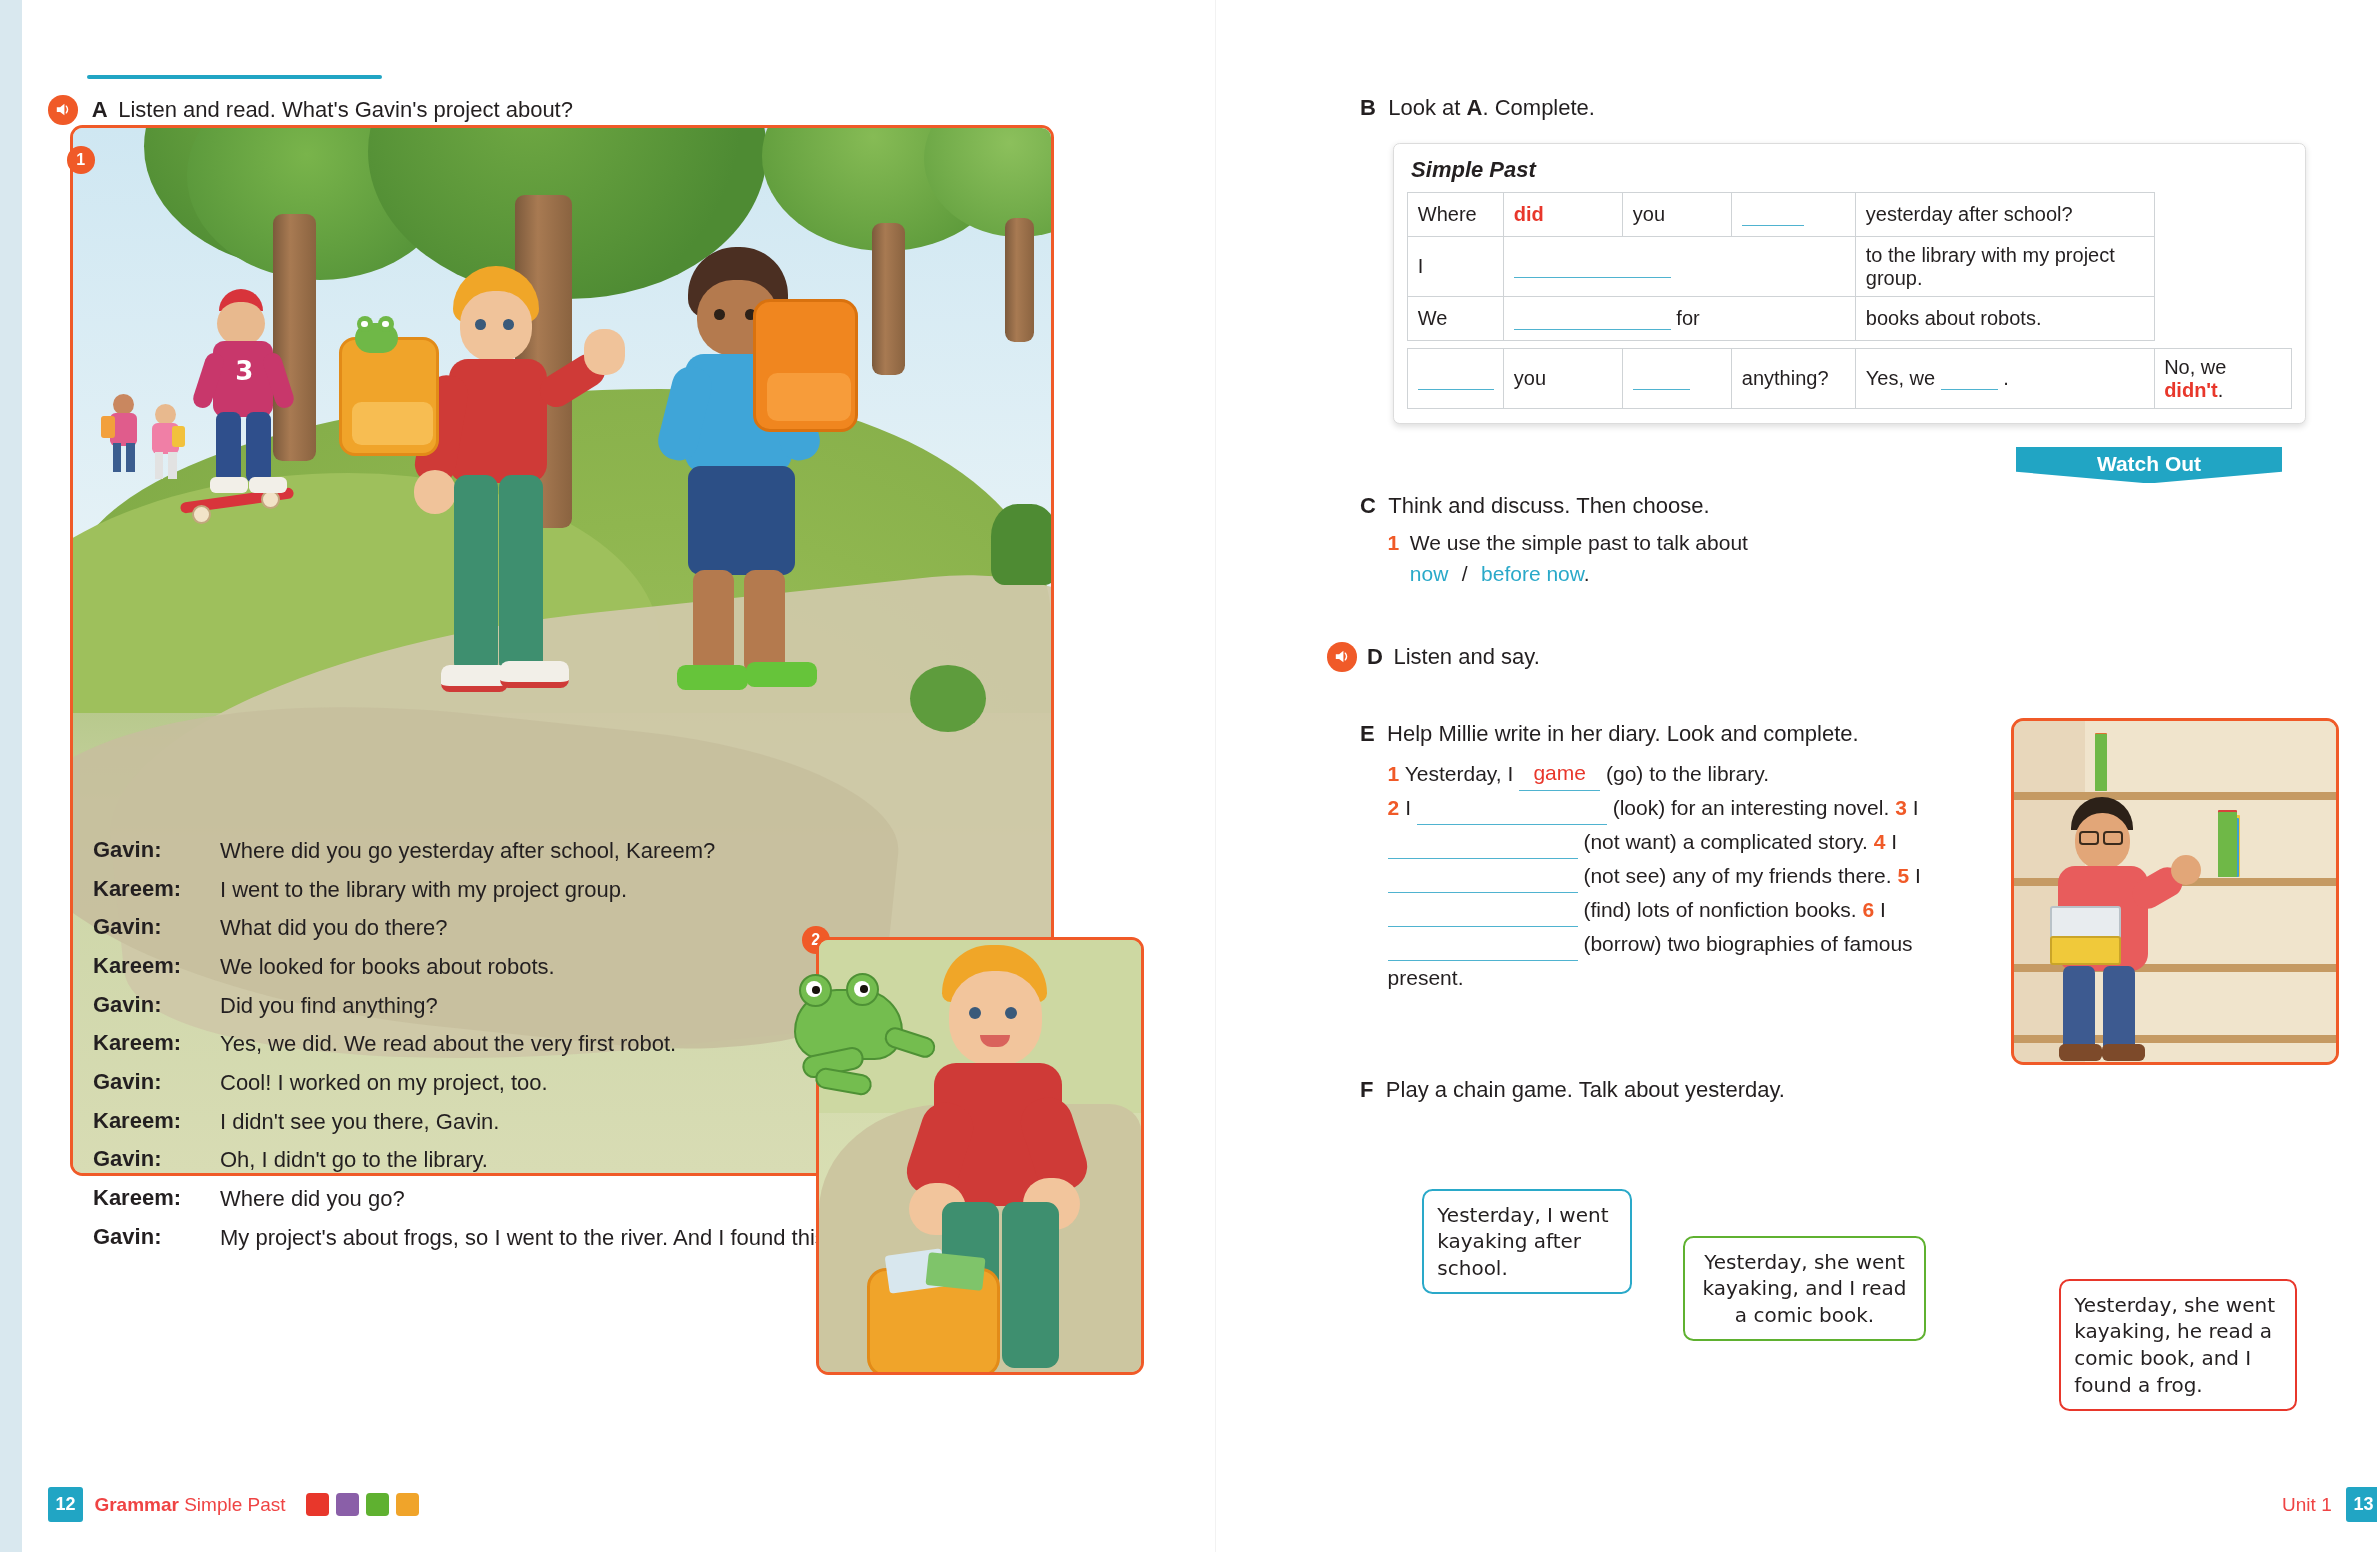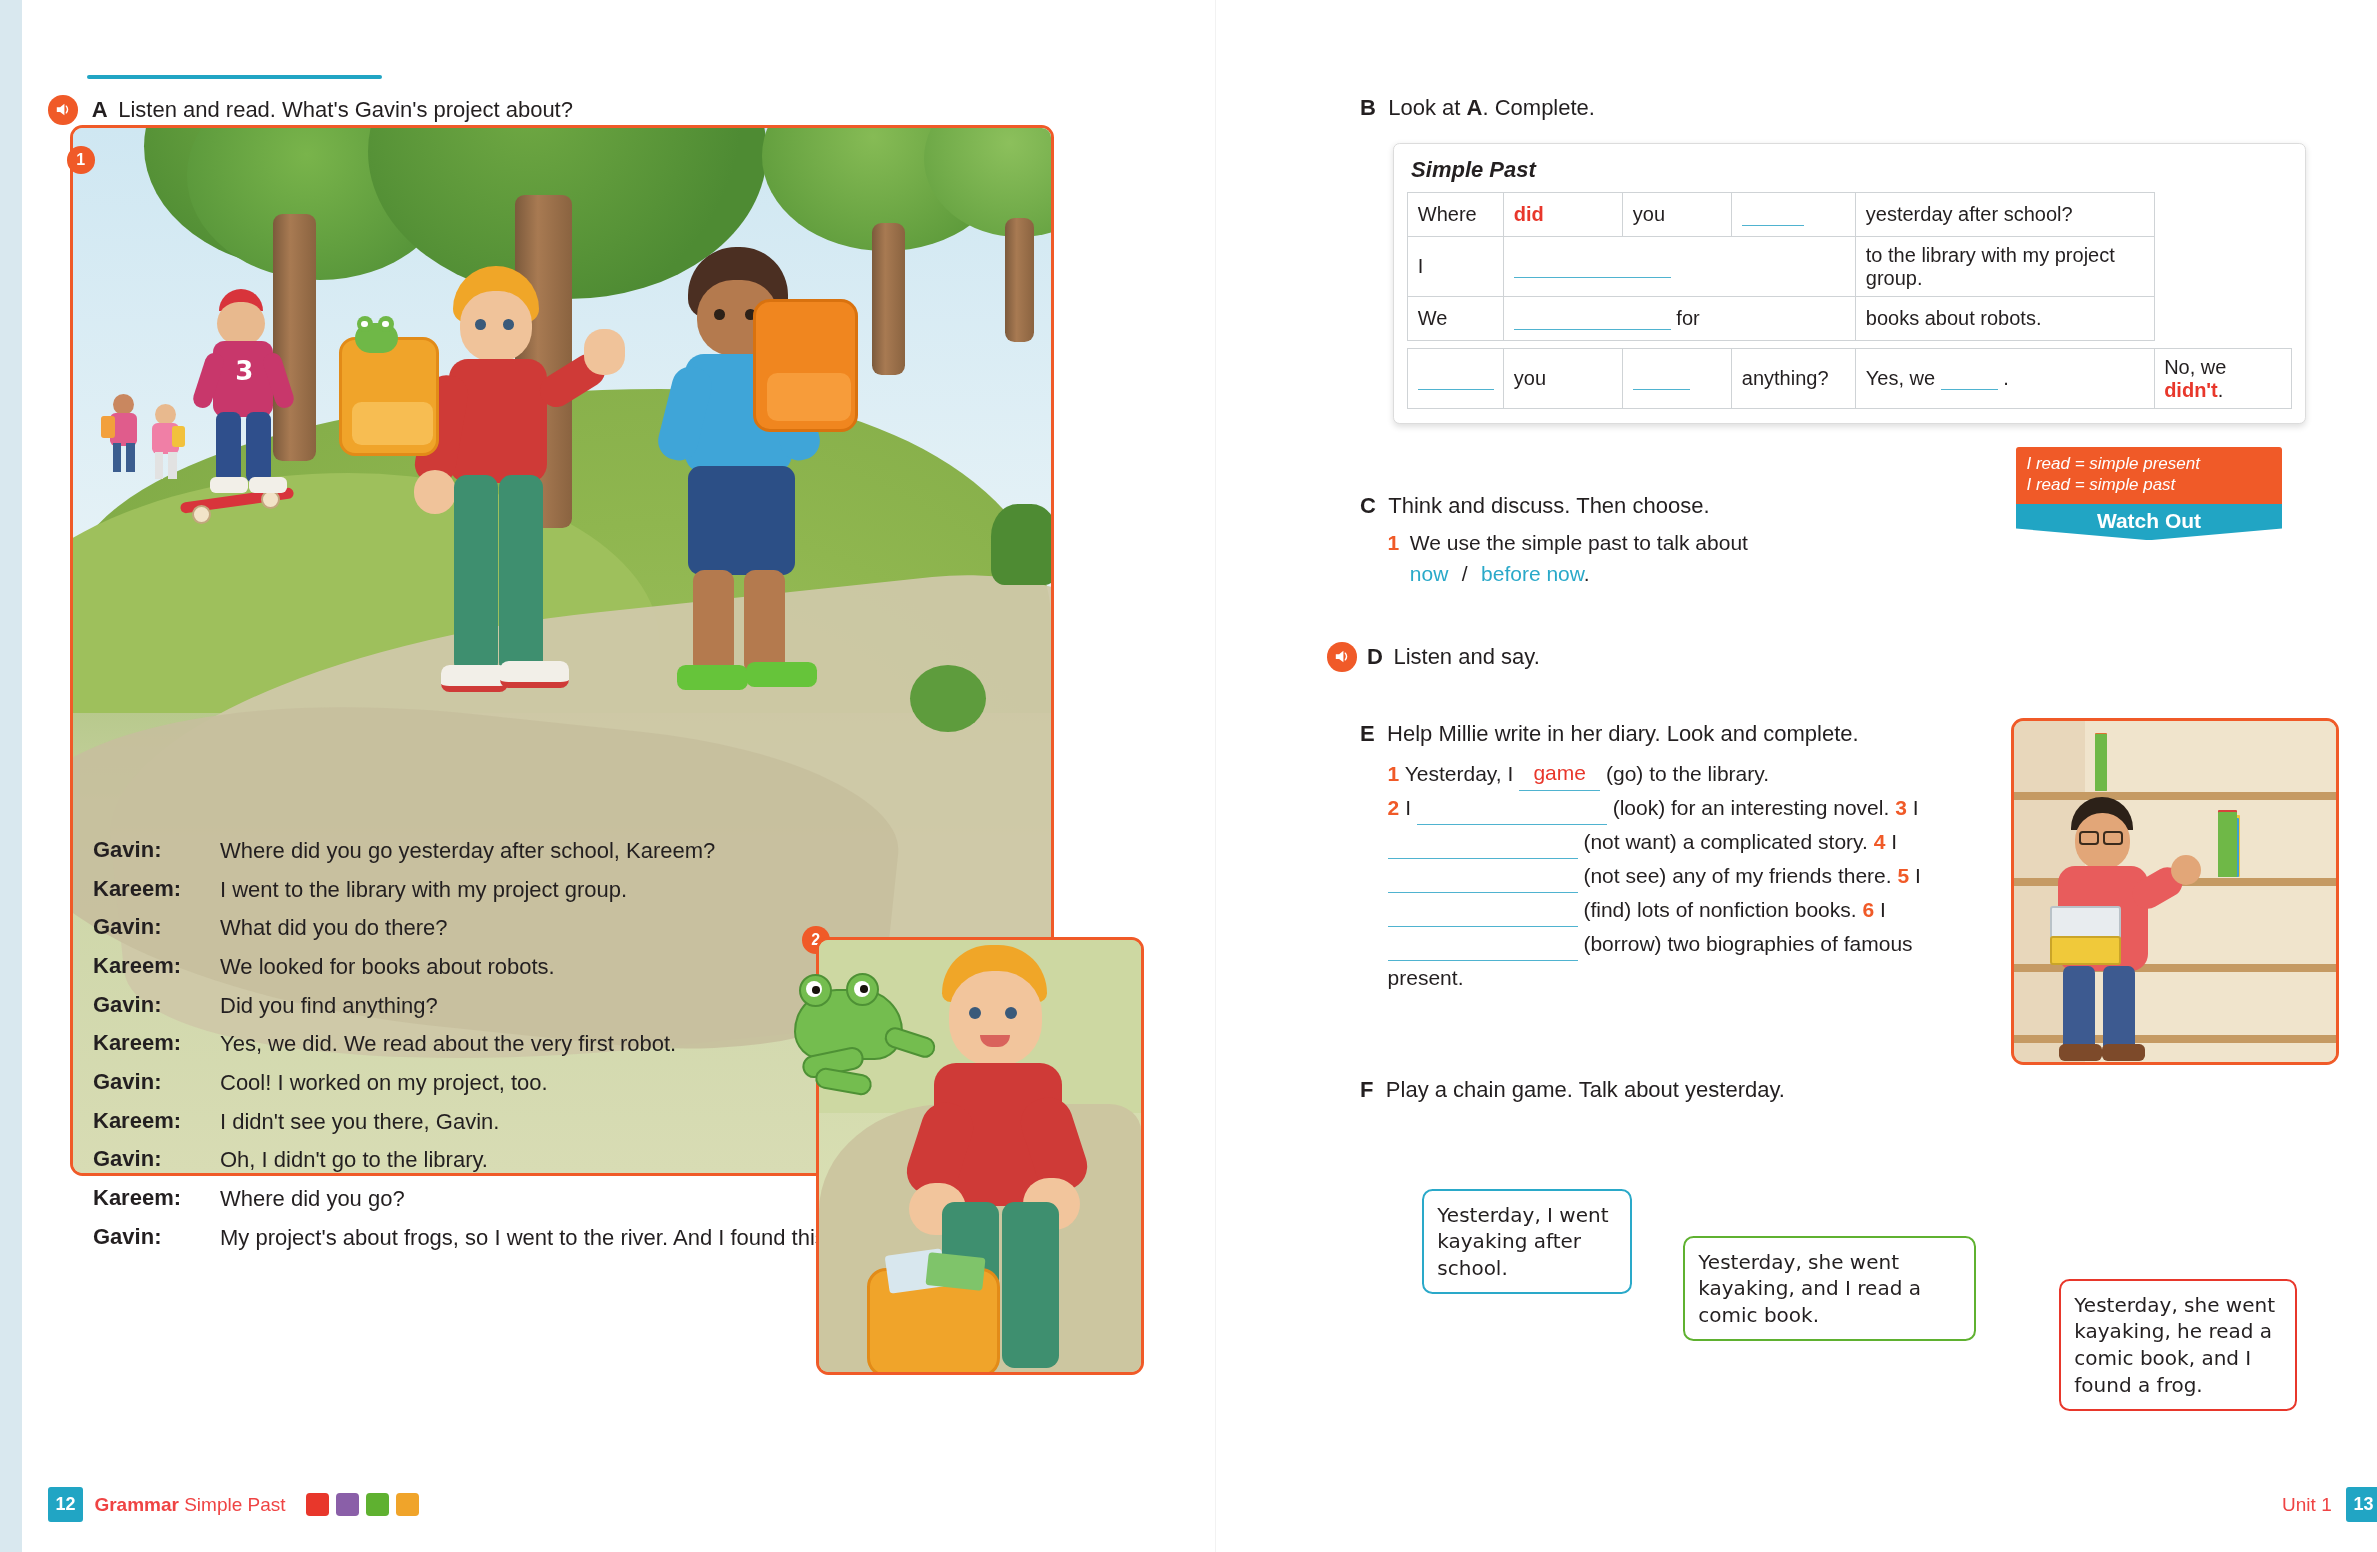--- a/index.html
+++ b/index.html
@@ -347,21 +347,21 @@
     font-family: "DejaVu Sans", sans-serif;
     font-size: 20px;
     line-height: 1.34;
     padding: 10.5px 13.3px;
     color: #231f20;
   }
   .bubble.blue { border: 2.4px solid #2aa9c9; }
   .bubble.green { border: 2.4px solid #5fb130; }
   .bubble.red { border: 2.4px solid #e8372b; }
   .b1 { left: 1422px; top: 1189px; width: 210px; }
-  .b2 { left: 1683px; top: 1236px; width: 293px; }
+  .b2 { left: 1683px; top: 1236px; width: 243px; text-align: center; }
   .b3 { left: 2059px; top: 1279px; width: 238px; }
 
   
   .footer-left {
     position: absolute; left: 48px; bottom: 30px;
     display: flex; align-items: center; gap: 11.4px;
   }
   .pagenum {
     width: 35px; height: 35px;
     background: #21a5c4; color: #fff;
@@ -630,24 +630,20 @@
         <td><span class="gap w4"></span></td>
         <td>anything?</td>
         <td>Yes, we <span class="gap w4"></span> .</td>
         <td>No, we <span class="red-ans">didn't</span>.</td>
       </tr>
     </tbody>
       </table>
   </div>
 
   <div class="watchout">
-    <div class="watchout-top">
-      <div>I read = simple present</div>
-      <div>I read = simple past</div>
-    </div>
     <div class="watchout-bottom">Watch Out</div>
   </div>
 
   <div class="exC">
     <div style="display:flex; gap:12.4px; align-items:baseline;">
       <span class="letter">C</span>
       <span class="txt" style="font-size:22px;">Think and discuss. Then choose.</span>
     </div>
     <div style="display:flex; gap:10.5px; align-items:baseline; margin-top:8.6px; margin-left:27.6px;">
       <span class="num-orange" style="font-size:21px;">1</span>

